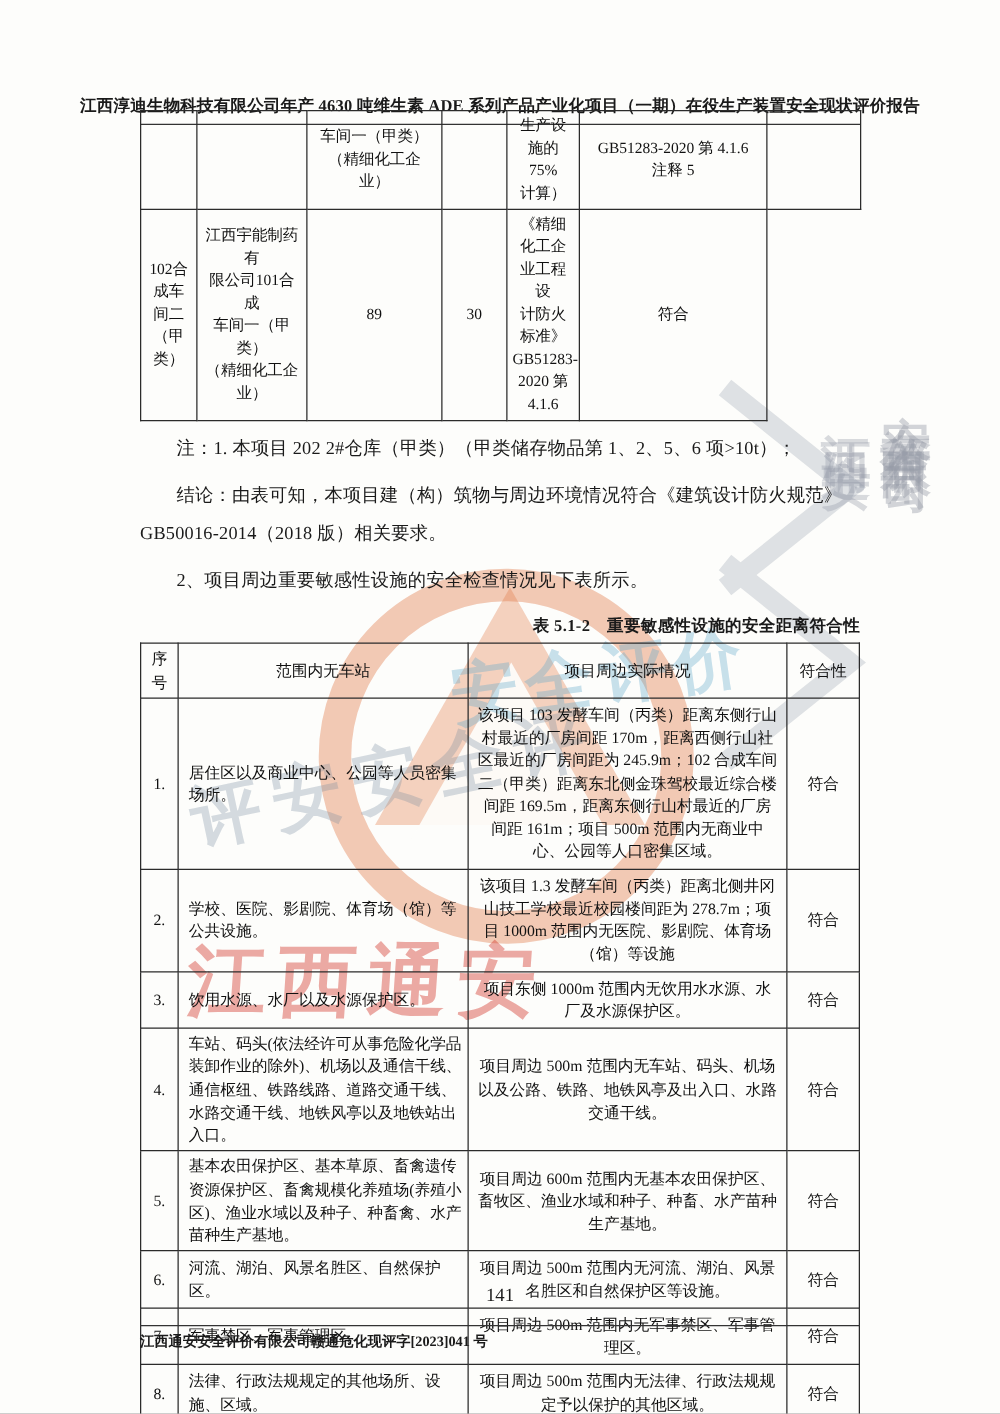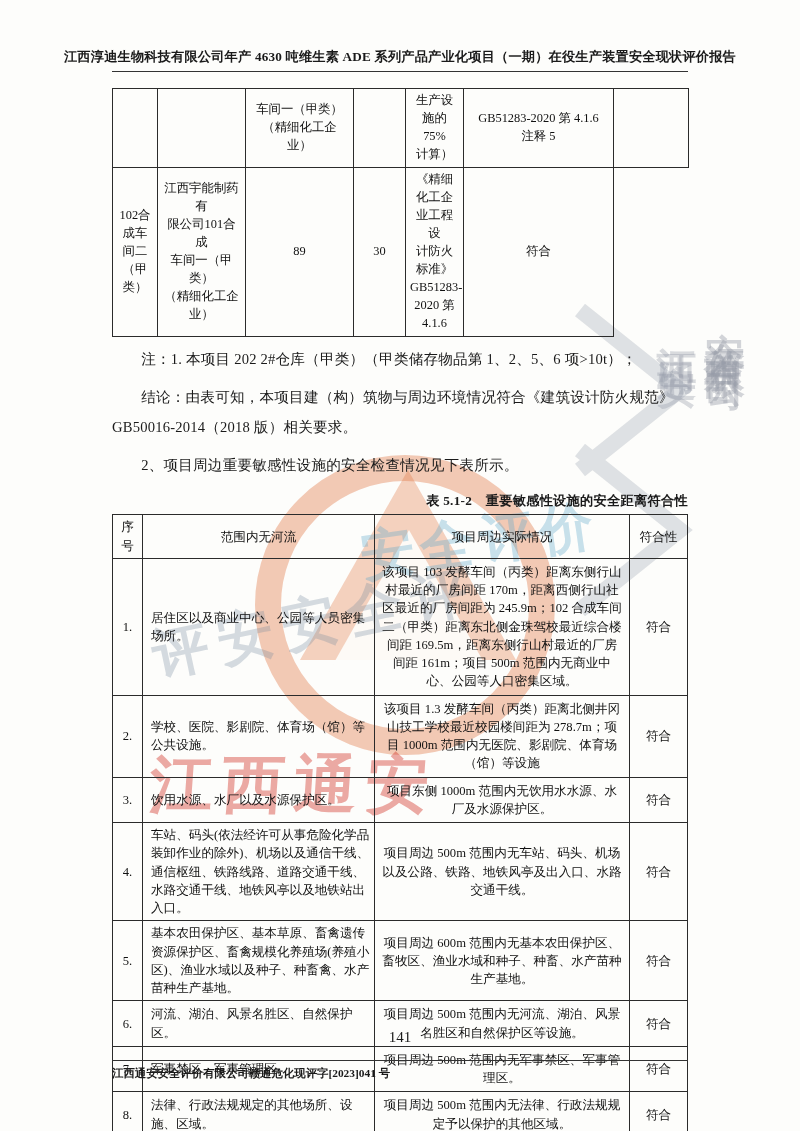--- a/index.html
+++ b/index.html
@@ -141,20 +141,21 @@
     z-index: 3;
   }
   .pg-header .line-text {
     text-align: center;
     font-size: 13.2px;
     font-weight: bold;
     letter-spacing: 0.2px;
     color: #1a1a1a;
     padding-bottom: 5px;
     white-space: nowrap;
+    margin-top: 28px;
   }
   .pg-header .rule {
     margin: 0 112px;
     border-bottom: 1.6px solid #333;
   }
   .pg-footer {
     position: absolute;
     left: 112px;
     right: 112px;
     bottom: 50px;
@@ -325,21 +326,21 @@
           <col style="width:232px">
           <col>
           <col class="hdr-ok">
       </colgroup>
       <thead>
         <tr>
           <th class="stack">
             <div>序</div>
             <div>号</div>
           </th>
-          <th>范围内无河流</th>
+          <th>范围内无车站</th>
           <th>项目周边实际情况</th>
           <th>符合性</th>
         </tr>
       </thead>
       <tbody>
         <tr>
           <td class="c-idx">1.</td>
           <td class="c-name">居住区以及商业中心、公园等人员密集场所。</td>
           <td class="c-desc">该项目 103 发酵车间（丙类）距离东侧行山村最近的厂房间距 170m，距离西侧行山社区最近的厂房间距为 245.9m；102 合成车间二（甲类）距离东北侧金珠驾校最近综合楼间距 169.5m，距离东侧行山村最近的厂房间距 161m；项目 500m 范围内无商业中心、公园等人口密集区域。</td>
           <td class="c-ok">符合</td>

